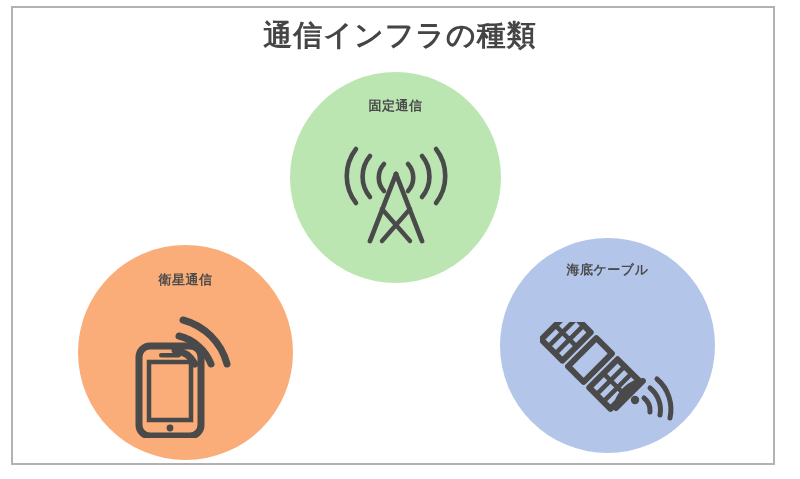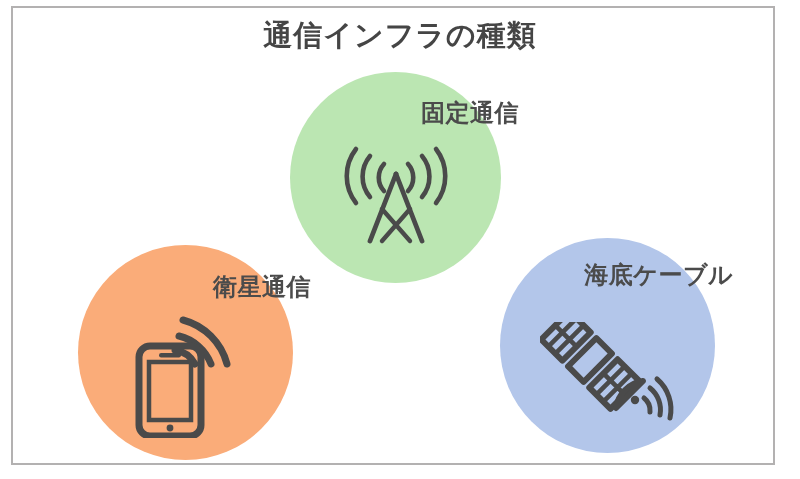--- a/index.html
+++ b/index.html
@@ -48,24 +48,24 @@
   }
 
   
   .circle {
     position: absolute;
     border-radius: 50%;
     display: block;
   }
   .circle-label {
     position: absolute;
-    left: 18px;
+    left: 0;
     width: 100%;
-    text-align: right;
-    font-size: 24px;
+    text-align: center;
+    font-size: 13px;
     font-weight: bold;
     color: #4b4b4b;
     line-height: 1.28;
     letter-spacing: 0.5px;
   }
   .icon-wrap {
     position: absolute;
     left: 0;
     width: 100%;
     display: flex;
@@ -83,21 +83,20 @@
   #circle-wireless {
     left: 78px; top: 245px; width: 215px; height: 215px;
     background: #faac79;
   }
   #circle-wireless .circle-label { top: 27px; }
   #circle-wireless .icon-wrap { top: 55px; height: 140px; }
 
   #circle-satellite {
     left: 500px; top: 238px; width: 215px; height: 215px;
     background: #b3c6ea;
-    font-family: Liberation Mono, monospace;
   }
   #circle-satellite .circle-label { top: 24px; }
   #circle-satellite .icon-wrap { top: 82px; height: 120px; }
 
   svg { display: block; }
 </style>
 </head>
 <body>
 
 <div id="canvas">

